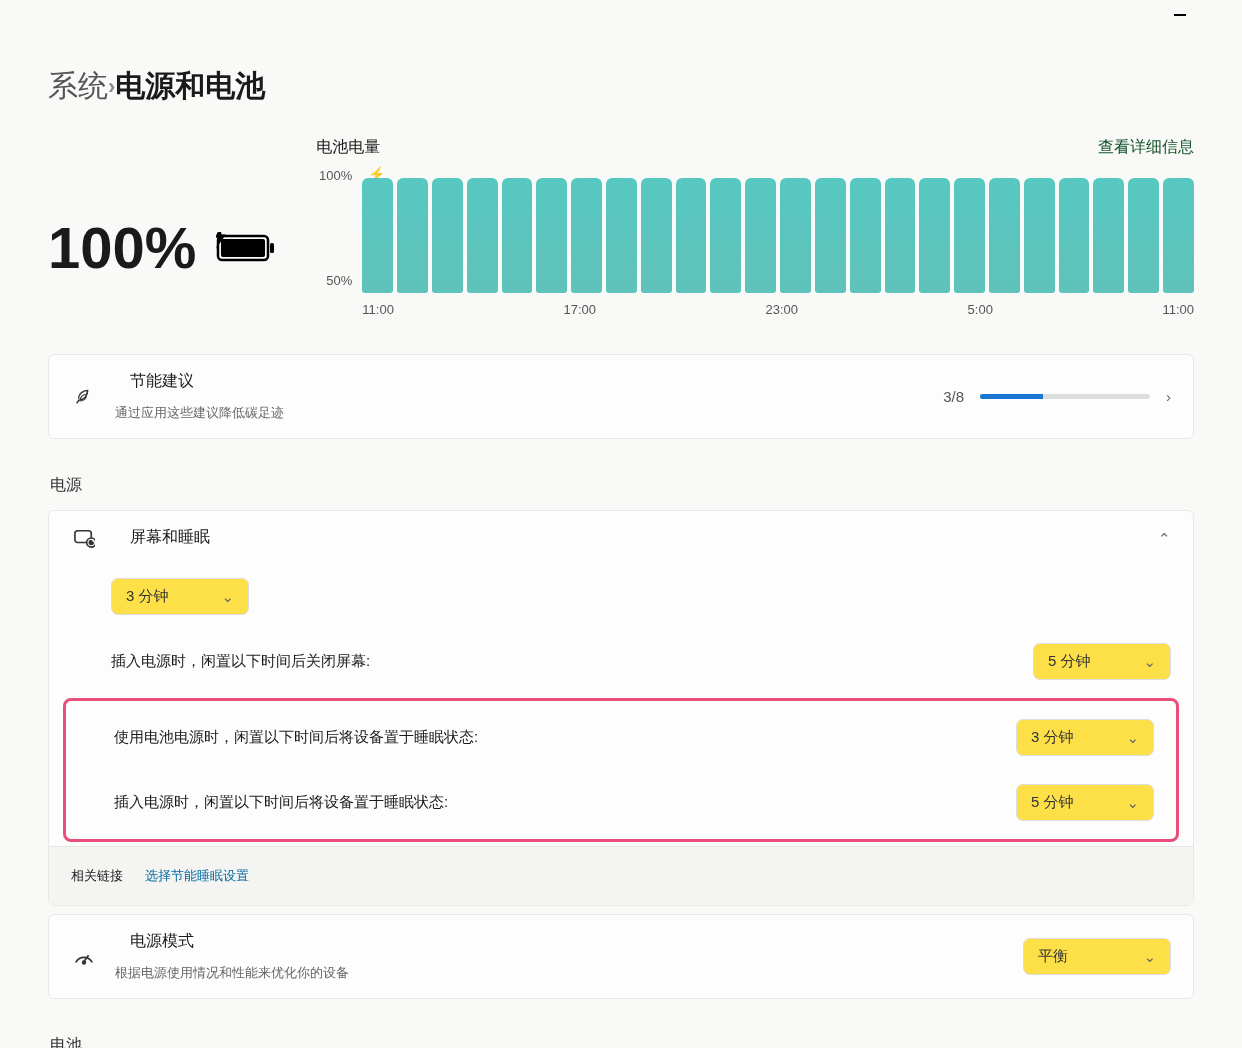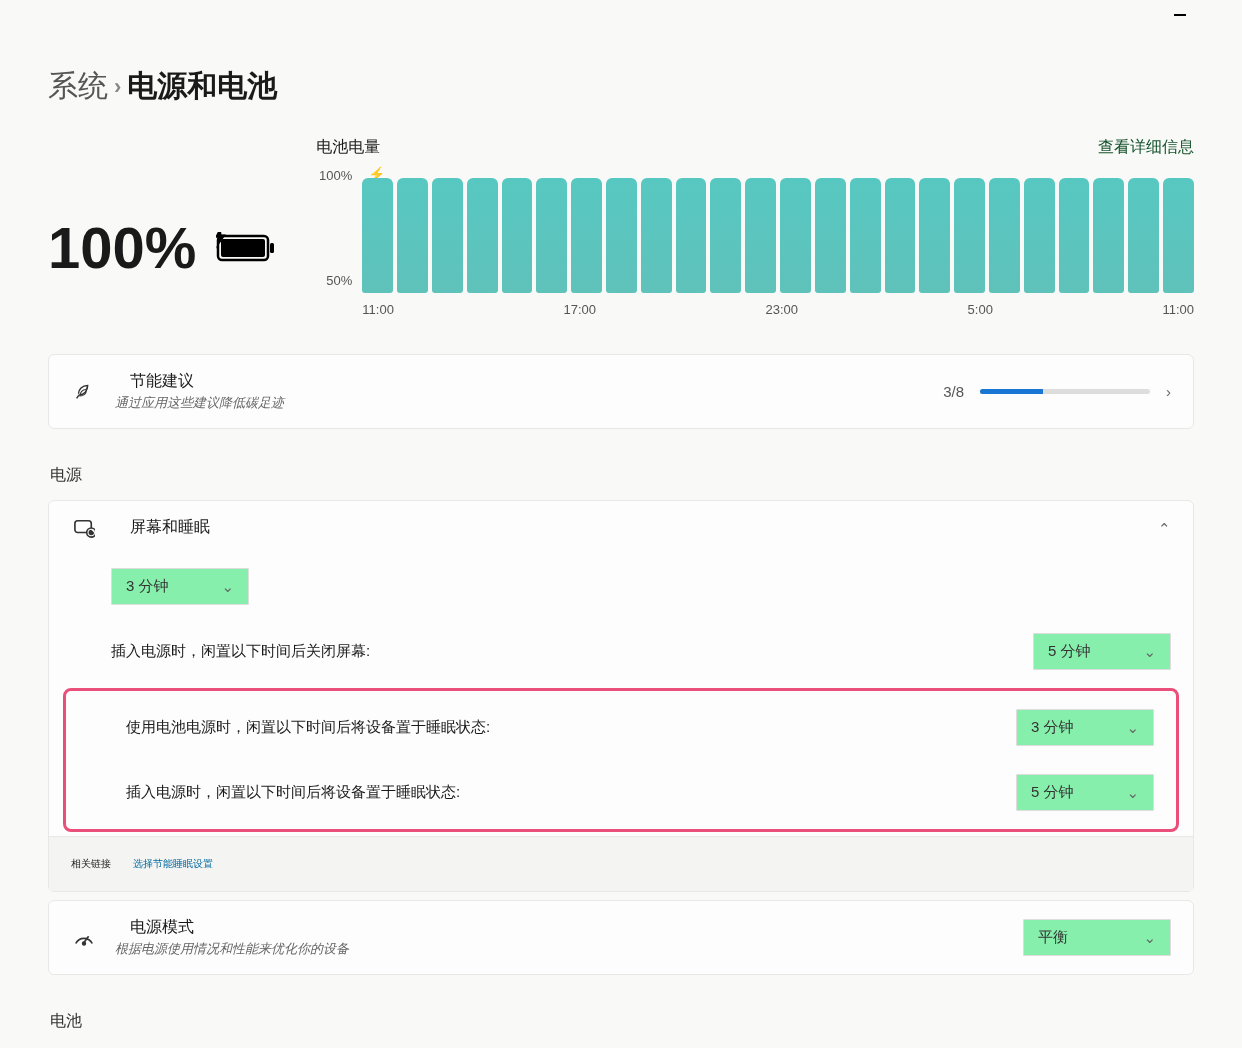--- a/index.html
+++ b/index.html
@@ -16,21 +16,21 @@
   position: absolute;
   top: 14px;
   right: 56px;
   width: 12px;
   height: 2px;
   background: #000;
 }
 .breadcrumb {
   display: flex;
   align-items: center;
-  gap: 6px;
+  gap: 0;
   font-size: 30px;
   font-weight: 600;
   margin-top: 36px;
   margin-bottom: 30px;
 }
 .breadcrumb .parent { color: #555; font-weight: 400; }
 .breadcrumb .chevron { color: #888; font-size: 22px; }
 .top-row {
   display: flex;
   gap: 40px;
@@ -118,21 +118,21 @@
   gap: 18px;
 }
 .card-row .icon-slot {
   width: 26px;
   display: flex;
   justify-content: center;
   color: #333;
 }
 .card-row .texts { flex: 1; }
 .card-row .title { font-size: 16px; margin-left: 15px; }
-.card-row .subtitle { font-size: 13px; color: #666; margin-top: 2px; font-style: italic; }
+.card-row .subtitle { font-size: 13px; color: #666; margin-top: 12px; }
 .card-row .tail {
   display: flex;
   align-items: center;
   gap: 16px;
   color: #555;
   font-size: 15px;
 }
 .progress-track {
   width: 170px;
   height: 5px;
@@ -157,43 +157,43 @@
   justify-content: space-between;
   padding: 14px 22px 14px 62px;
   font-size: 15px;
 }
 .select {
   display: flex;
   align-items: center;
   justify-content: space-between;
   width: 138px;
   padding: 8px 14px;
-  background: #86efac;
+  background: #fde047;
   border: 1px solid #ddd;
-  border-radius: 1px;
+  border-radius: 7px;
   font-size: 15px;
   color: #333;
   text-align: center;
 }
 .select-wide { width: 148px; }
 .highlight-box {
   border: 3px solid #e94f7a;
   border-radius: 8px;
   margin: 4px 14px;
   padding: 4px 0;
 }
-.highlight-box .setting-row { padding-left: 60px; }
+.highlight-box .setting-row { padding-left: 48px; }
 .related-row {
   display: flex;
   align-items: center;
   gap: 22px;
   padding: 20px 22px;
   background: #f4f4f2;
   border-top: 1px solid #e8e8e6;
-  font-size: 10px;
+  font-size: 13px;
 }
 .related-row .link { color: #0369a1; cursor: pointer; }
 .expand-chevron {
   transition: transform .2s;
 }
 .expand-chevron.up { transform: rotate(180deg); }
 </style>
 </head>
 <body>
 

